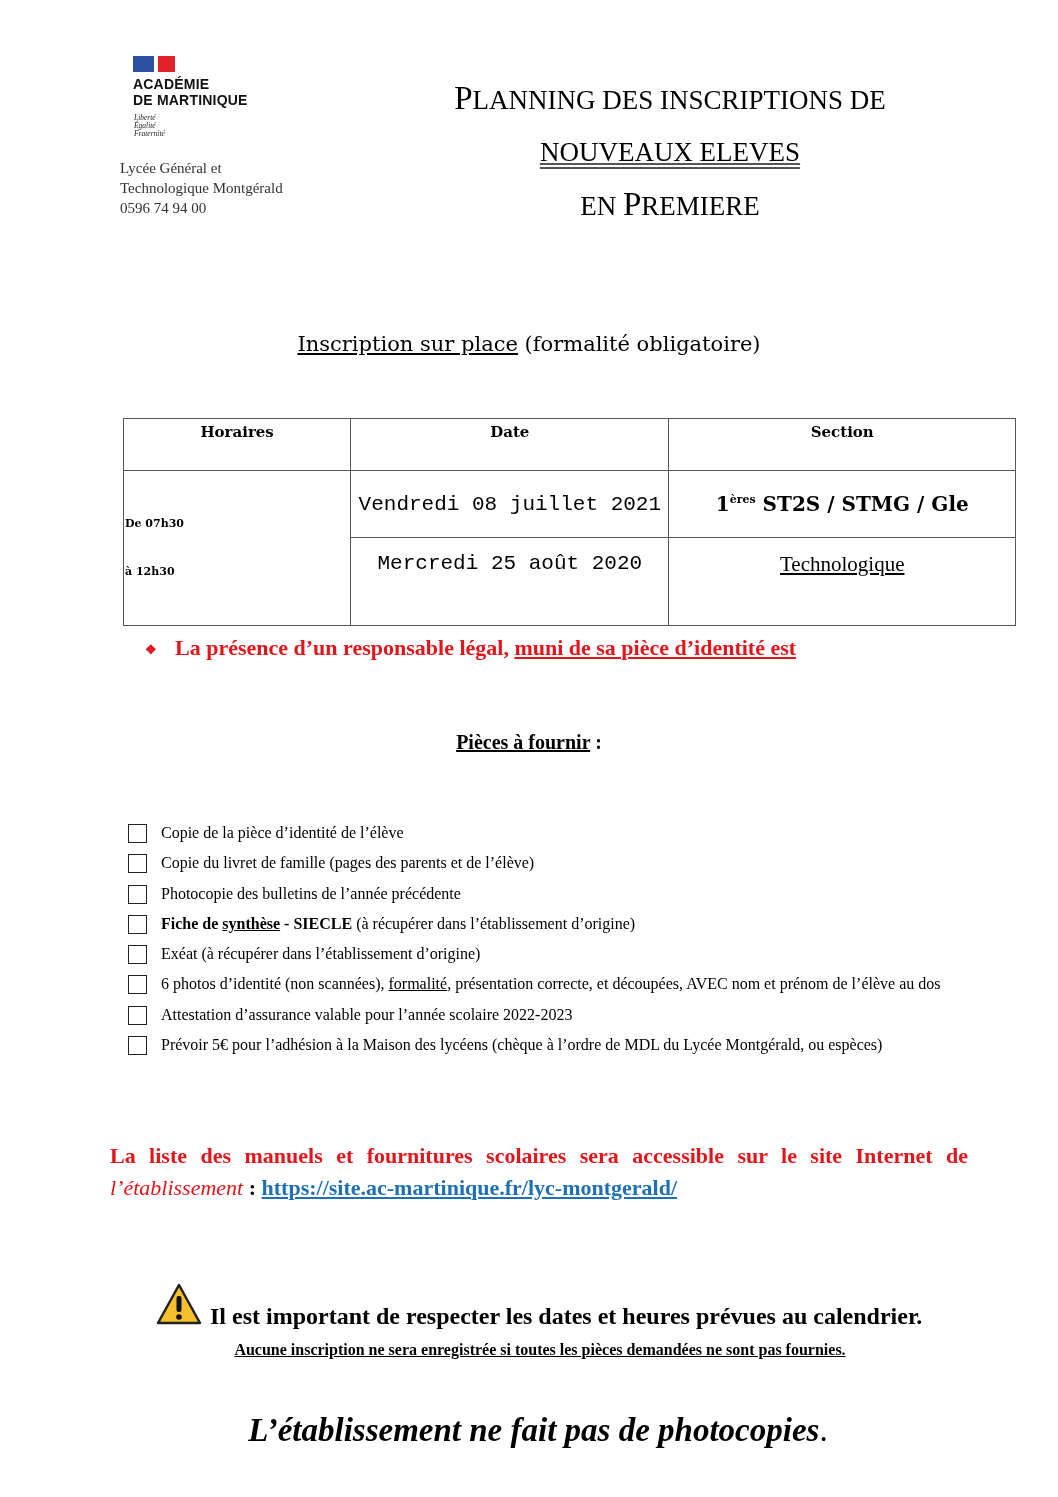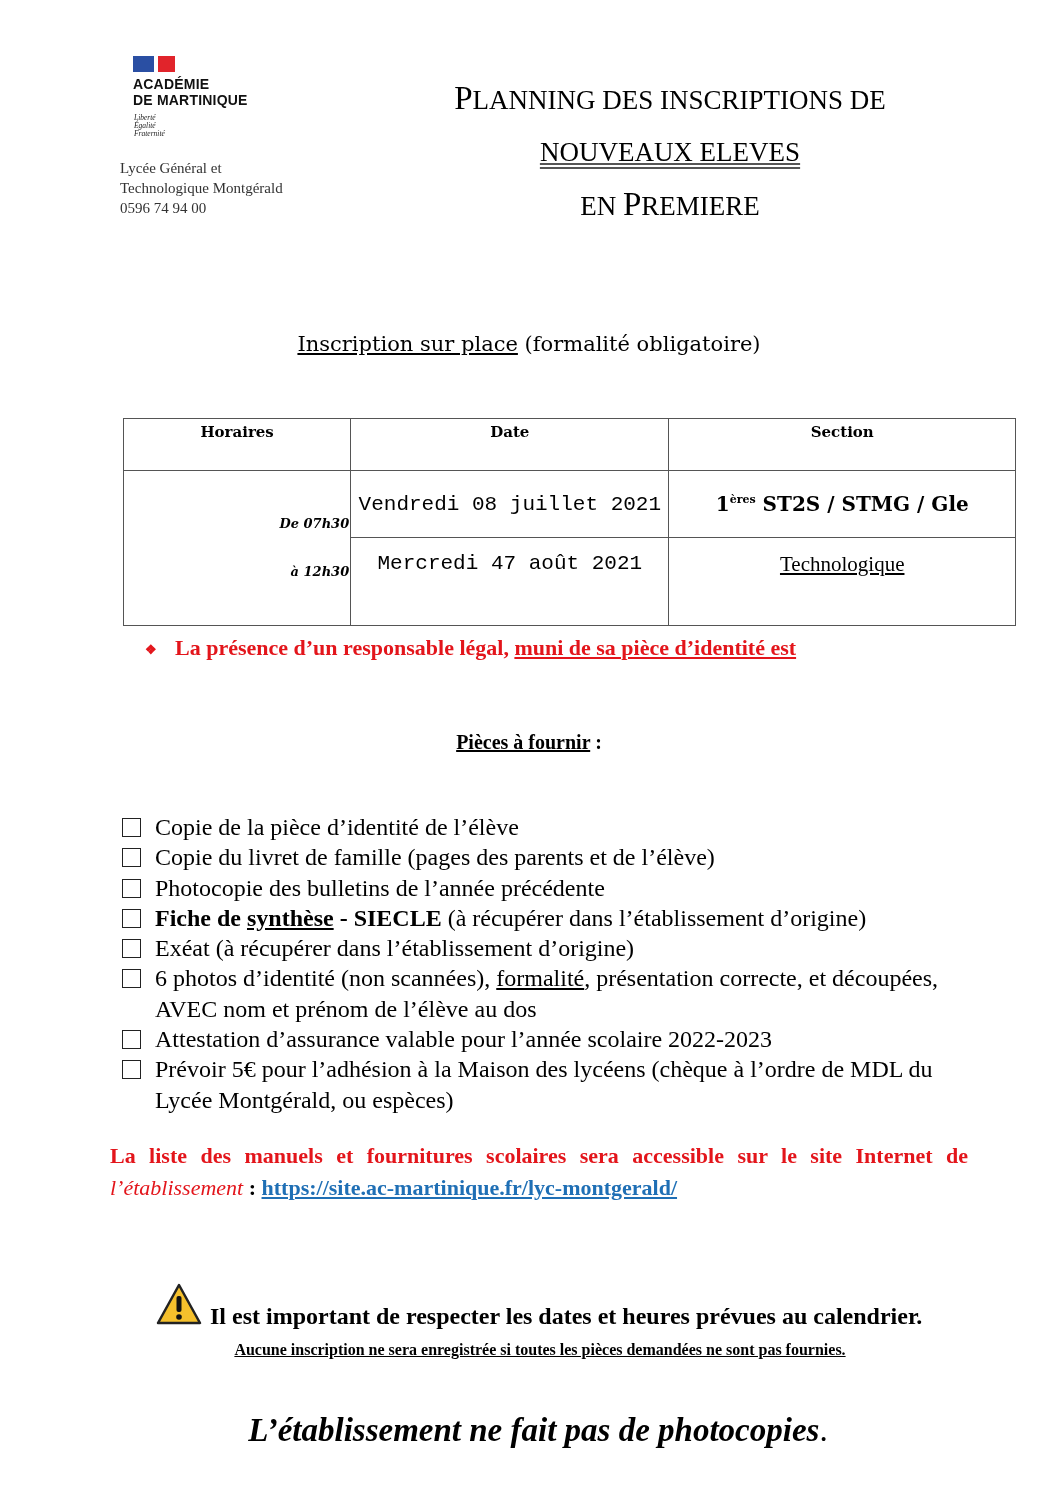--- a/index.html
+++ b/index.html
@@ -22,39 +22,39 @@
 
   
   .subtitle { left: 0; width: 1058px; top: 332px; text-align: center; font-family: "DejaVu Serif", serif; font-weight: normal; font-size: 21px; }
   .subtitle .u { text-decoration: underline; }
 
   
   table.sched { position: absolute; left: 123px; top: 418px; width: 893px; border-collapse: collapse; font-family: "DejaVu Serif", serif; }
   table.sched td, table.sched th { border: 1px solid #555; }
   table.sched th { height: 46px; font-size: 15px; font-weight: bold; vertical-align: top; padding-top: 4px; }
   .c1 { width: 214px; } .c2 { width: 301px; } .c3 { width: 328px; }
-  .hours { text-align: right; font-weight: bold; font-style: italic; font-size: 13px; line-height: 48px; }
+  .hours { text-align: left; font-weight: bold; font-size: 11px; line-height: 48px; }
   .datecell { text-align: center; font-family: Liberation Mono, monospace; font-size: 21px; }
   .r1 td.datecell, .r1 td.sect { height: 64px; }
   .r2 td.datecell, .r2 td.sect { height: 72px; vertical-align: top; padding-top: 14px; }
   .sect { text-align: center; font-weight: bold; font-size: 20px; }
   .sect sup { font-size: 11px; font-weight: bold; }
   .sect.normal { font-weight: normal; font-family: "Liberation Serif", serif; font-size: 21px; text-decoration: underline; }
 
   
   .notice { left: 145px; top: 632px; width: 800px; color: #e3151b; font-family: "Liberation Serif", serif; font-weight: bold; font-size: 22px; line-height: 31px; }
   .notice .bullet { display: inline-block; width: 30px; font-size: 13px; vertical-align: middle; }
   .notice .ul { text-decoration: underline; }
   .notice .indent { padding-left: 30px; }
 
   .pieces-title { left: 0; width: 1058px; top: 731px; text-align: center; font-family: "Liberation Serif", serif; font-weight: bold; font-size: 20px; }
   .pieces-title .u { text-decoration: underline; }
 
   
-  ul.checklist { position: absolute; left: 110px; top: 800px; width: 870px; margin: 12px; padding: 0; list-style: none; font-family: "Liberation Serif", serif; font-size: 24px; line-height: 30.3px; }
+  ul.checklist { position: absolute; left: 110px; top: 800px; width: 870px; margin: 18px; padding: 0; list-style: none; font-family: "Liberation Serif", serif; font-size: 16px; line-height: 30.3px; }
   ul.checklist li { display: flex; align-items: flex-start; }
   .box { flex: 0 0 auto; width: 17px; height: 17px; border: 1.5px solid #222; margin-top: 6px; margin-right: 14px; background: #fff; }
   .item-text b { font-weight: bold; }
   .u { text-decoration: underline; }
 
   
   .info { left: 110px; top: 1140px; width: 858px; color: #e3151b; font-family: "Liberation Serif", serif; font-weight: bold; font-size: 22px; line-height: 32px; text-align: justify; }
   .info .it { font-style: italic; font-weight: normal; }
   .info .colon { color: #000; }
   .info a { color: #1f6fb5; text-decoration: underline; }
@@ -108,21 +108,21 @@
   </tr>
   <tr class="r1">
     <td class="hours" rowspan="2">
       <div>De 07h30</div>
       <div>à 12h30</div>
     </td>
     <td class="datecell">Vendredi 08 juillet 2021</td>
     <td class="sect"><span>1</span><sup>ères</sup><span> ST2S / STMG / Gle</span></td>
   </tr>
   <tr class="r2">
-    <td class="datecell">Mercredi 47 août 2021</td>
+    <td class="datecell">Mercredi 25 août 2020</td>
     <td class="sect normal">Technologique</td>
   </tr>
 </tbody>
   </table>
 
 <div class="abs notice">
   <span class="bullet">❖</span><span>La présence d’un responsable légal, </span><span class="ul">muni de sa pièce d’identité est</span>
 </div>
 
 <div class="abs pieces-title">

